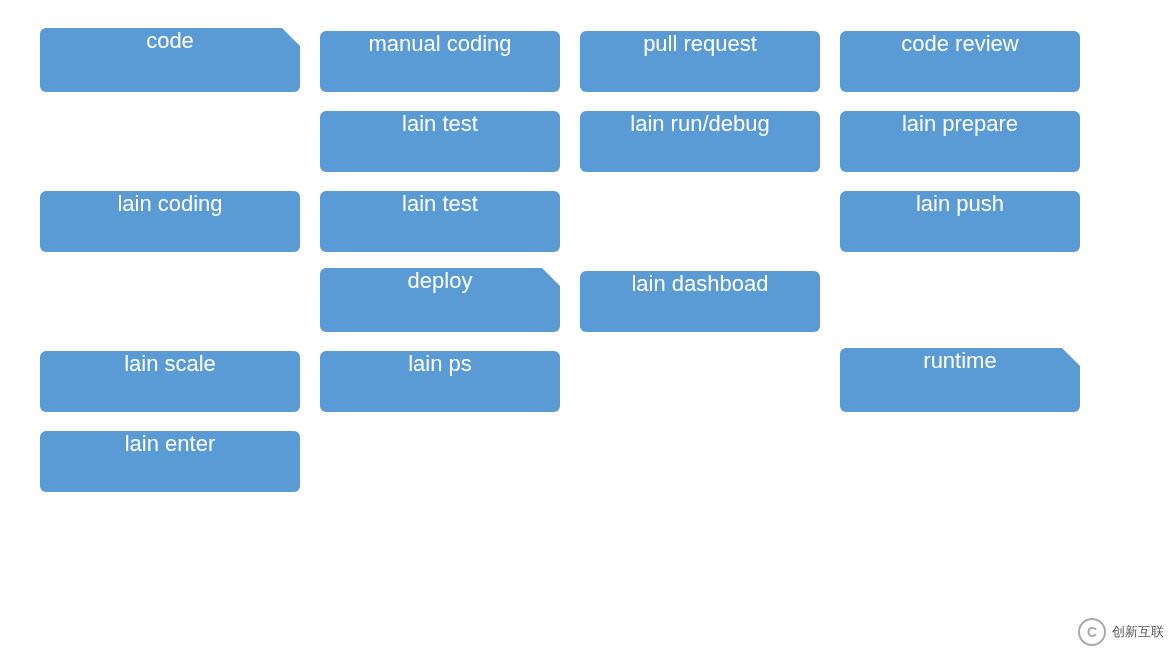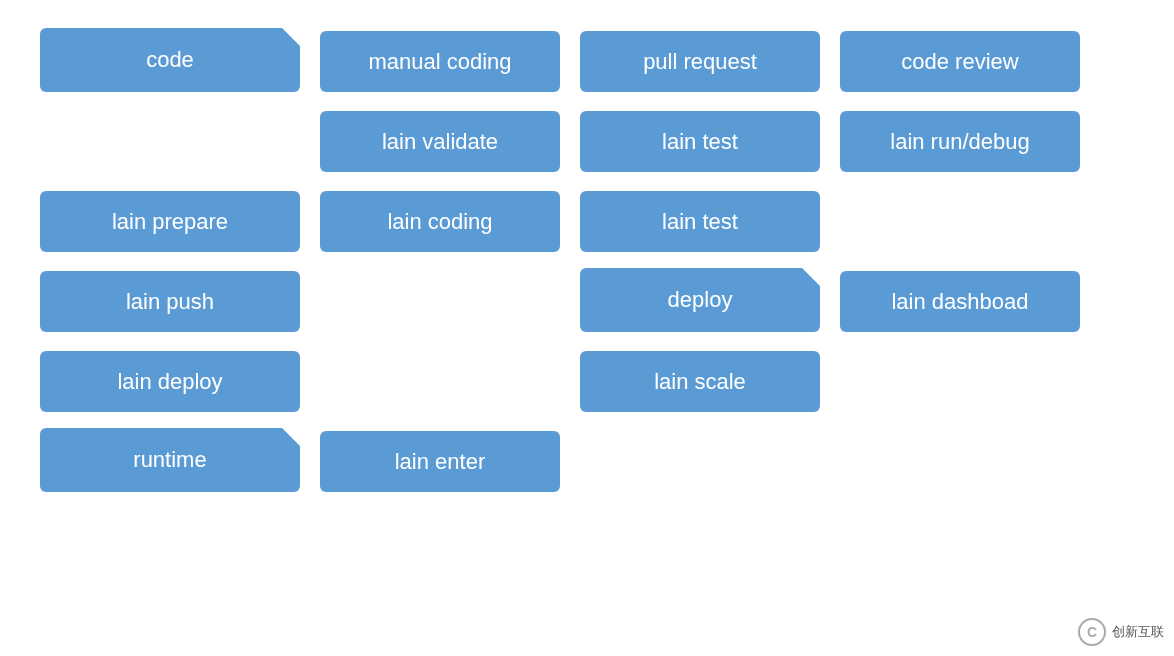--- a/index.html
+++ b/index.html
@@ -17,21 +17,20 @@
       display: grid;
       grid-template-columns: 280px 260px 260px 260px;
       grid-template-rows: repeat(7, 80px);
       gap: 0;
       padding: 20px 30px;
       width: 100%;
     }
 
     .box {
       display: flex;
-      align-items: center;
       justify-content: center;
       margin: 8px 10px;
       border-radius: 6px;
       font-size: 22px;
       color: white;
       font-weight: 400;
       cursor: default;
     }
 
     .box-blue {
@@ -85,23 +84,20 @@
       <span>manual coding</span>
     </div>
     <div class="box box-blue">
       <span>pull request</span>
     </div>
     <div class="box box-blue">
       <span>code review</span>
     </div>
     <div class="box empty"></div>
     <div class="box box-blue">
-      <span>lain validate</span>
-    </div>
-    <div class="box box-blue">
       <span>lain test</span>
     </div>
     <div class="box box-blue">
       <span>lain run/debug</span>
     </div>
     <div class="box box-blue">
       <span>lain prepare</span>
     </div>
     <div class="box box-blue">
       <span>lain coding</span>
@@ -113,26 +109,26 @@
     <div class="box box-blue">
       <span>lain push</span>
     </div>
     <div class="box empty"></div>
     <div class="box box-left">
       <span>deploy</span>
     </div>
     <div class="box box-blue">
       <span>lain dashboad</span>
     </div>
-    <div class="box box-blue">
-      <span>lain deploy</span>
-    </div>
     <div class="box empty"></div>
     <div class="box box-blue">
       <span>lain scale</span>
+    </div>
+    <div class="box box-blue">
+      <span>lain ps</span>
     </div>
     <div class="box empty"></div>
     <div class="box box-left">
       <span>runtime</span>
     </div>
     <div class="box box-blue">
       <span>lain enter</span>
     </div>
     <div class="box empty"></div>
     <div class="box empty"></div>

